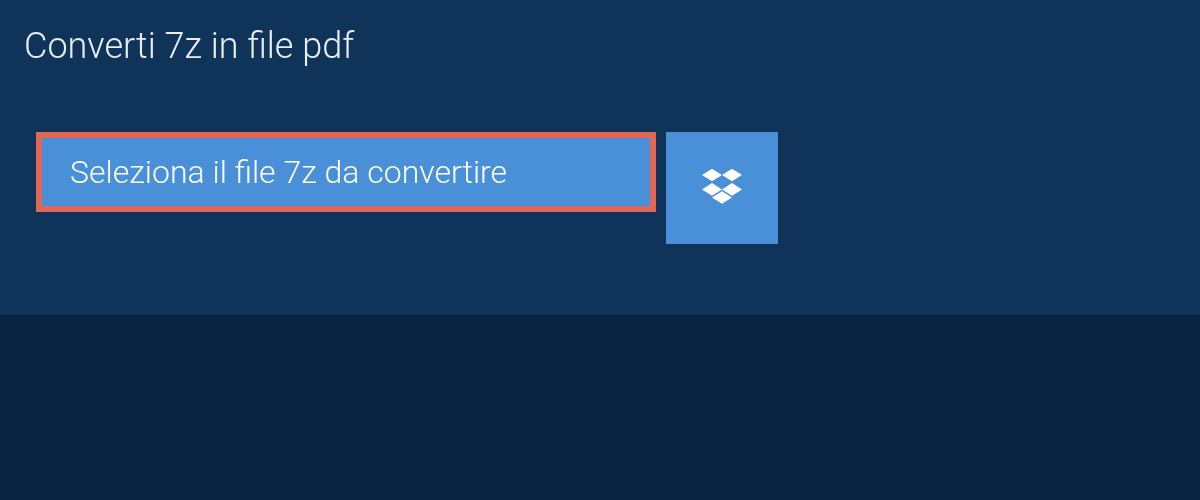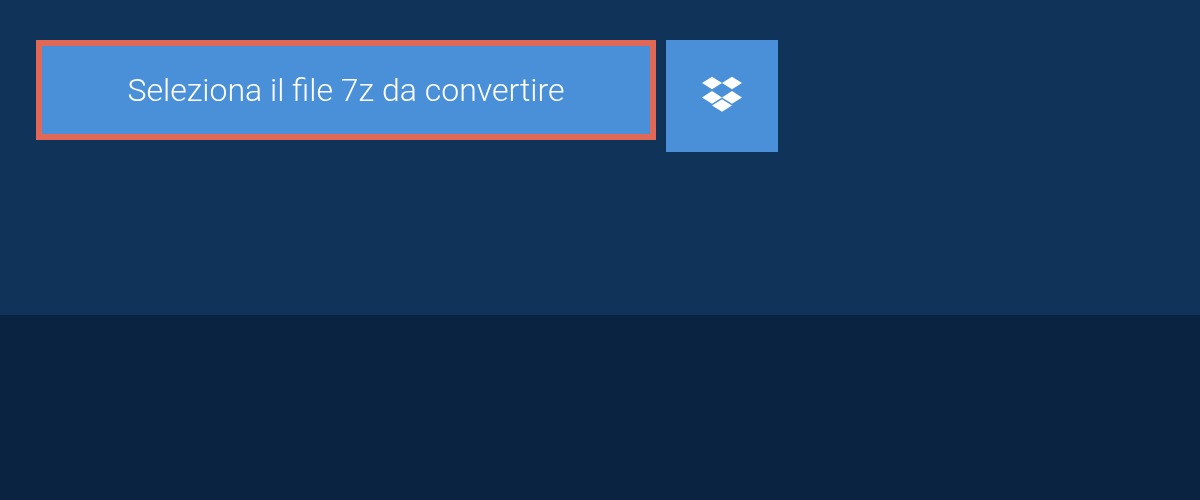--- a/index.html
+++ b/index.html
@@ -32,25 +32,24 @@
       padding: 40px 0 0 36px;
       gap: 10px;
     }
     .select-file-button {
       background: #4a90d9;
       border: 6px solid #e16856;
       color: #ffffff;
       font-size: 32px;
       font-weight: 300;
       padding: 0 28px;
-      height: 100px;
+      height: 80px;
       width: 620px;
       display: flex;
       align-items: center;
-      justify-content: center;
       cursor: pointer;
     }
     .dropbox-button {
       background: #4a90d9;
       width: 112px;
       height: 112px;
       display: flex;
       align-items: center;
       justify-content: center;
       cursor: pointer;
@@ -63,20 +62,21 @@
     .below-area {
       background: #0a2340;
       width: 100%;
       height: 185px;
     }
   </style>
 </head>
 <body>
 
 <div class="main-area">
+  <div class="tab-header">Converti 7z in file pdf</div>
   <div class="upload-section">
     <div class="select-file-button">
       <span>Seleziona il file 7z da convertire</span>
     </div>
     <div class="dropbox-button">
       <svg class="dropbox-icon" viewBox="0 0 40 40">
         <path d="M10 3 L20 10 L10 17 L0 10 Z M30 3 L40 10 L30 17 L20 10 Z M10 19 L20 26 L10 33 L0 26 Z M30 19 L40 26 L30 33 L20 26 Z M10 35 L20 28 L30 35 L20 42 Z" transform="translate(0,-2) scale(1,0.9)"></path>
       </svg>
     </div>
   </div>

